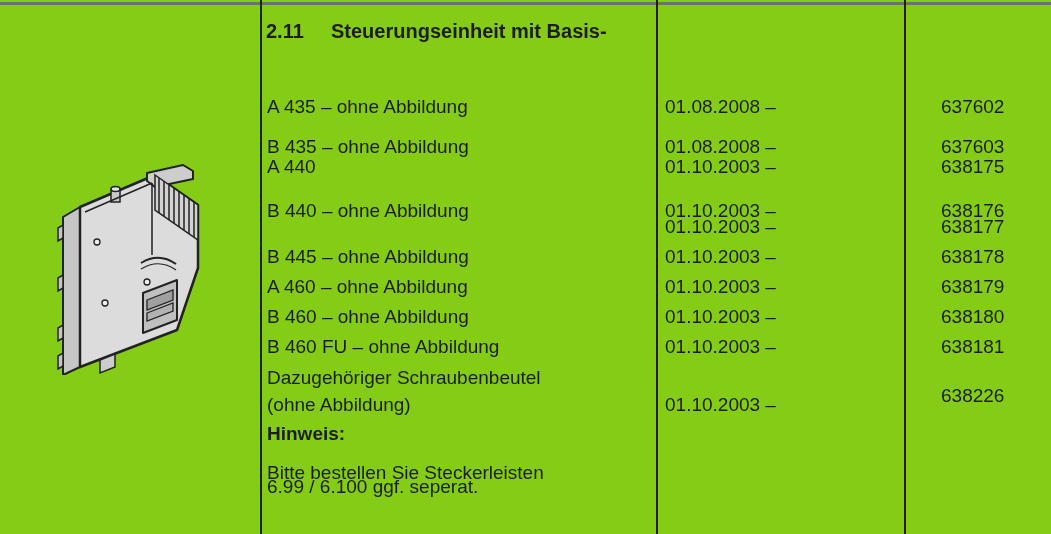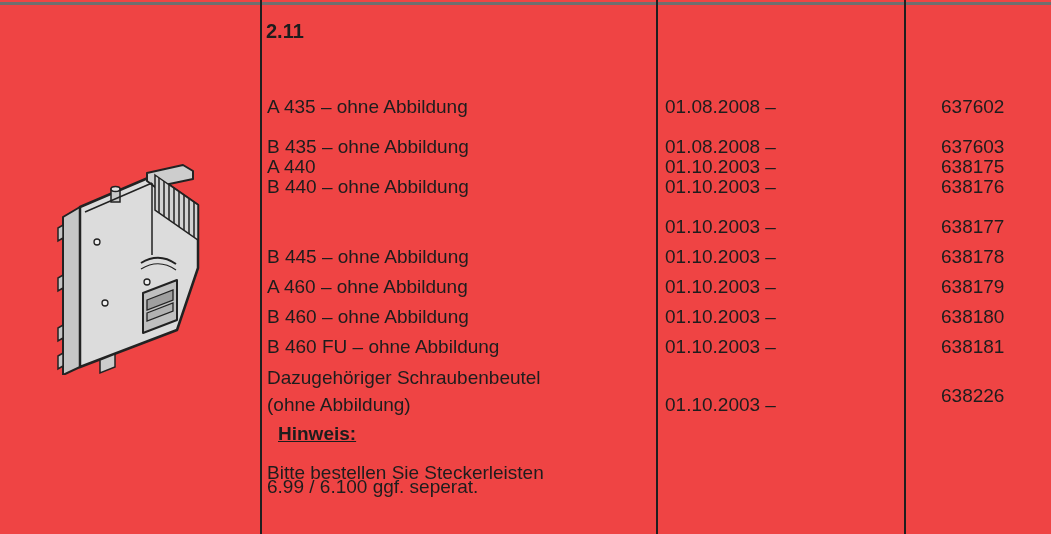--- a/index.html
+++ b/index.html
@@ -1,20 +1,20 @@
 <!DOCTYPE html>
 <html><head>
 <meta charset="utf-8">
 <style>
   html, body { margin: 0; padding: 0; background: #ffffff; }
   .page {
     position: relative;
     width: 1051px;
     height: 534px;
-    background: #ef4444;
+    background: #84cc16;
     font-family: "Liberation Sans", "DejaVu Sans", sans-serif;
     color: #1d1d1d;
     overflow: hidden;
   }
   .top-rule {
     position: absolute;
     left: 0; top: 2px;
     width: 1051px; height: 3px;
     background: #6f6f6f;
   }
@@ -49,21 +49,21 @@
   .c-date   { position: absolute; left: 665px; white-space: nowrap; }
   .c-num    { position: absolute; left: 941px; white-space: nowrap; }
 
   .row-multi { position: absolute; left: 0; width: 100%; font-size: 19px; line-height: 24px; }
   .ml-1 { position: absolute; left: 267px; top: 0; white-space: nowrap; }
   .ml-2 { position: absolute; left: 267px; top: 27px; white-space: nowrap; }
   .md-2 { position: absolute; left: 665px; top: 27px; white-space: nowrap; }
   .mn-2 { position: absolute; left: 941px; top: 18px; white-space: nowrap; }
 
   .note { position: absolute; left: 0; top: 421px; width: 100%; font-size: 19px; line-height: 26px; }
-  .note-heading { position: absolute; left: 278px; top: 0; font-weight: bold; white-space: nowrap; text-decoration: underline; }
+  .note-heading { position: absolute; left: 267px; top: 0; font-weight: bold; white-space: nowrap; }
   .note-line1 { position: absolute; left: 267px; top: 39px; white-space: nowrap; }
   .note-line2 { position: absolute; left: 267px; top: 53px; white-space: nowrap; }
 </style>
 </head>
 <body>
 
 <div class="page">
 
   <div class="top-rule"></div>
   <div class="vline v1"></div>
@@ -103,40 +103,40 @@
       <polygon points="92,140 118,130 118,140 92,150" fill="#9f9f9f" stroke="#222" stroke-width="1.3"></polygon>
       <polygon points="92,153 118,143 118,151 92,161" fill="#b2b2b2" stroke="#222" stroke-width="1.3"></polygon>
 
       <polygon points="45,200 60,194 60,207 45,213" fill="#cccccc" stroke="#222" stroke-width="1.5"></polygon>
     </svg>
   </div>
 
   <div class="section-head">
     <span class="sec-num">2.11</span>
     <span class="sec-title">
-      <br>
+      <span>Steuerungseinheit mit Basis-</span><br>
     </span>
   </div>
 
   <div class="row" style="top:95px">
     <span class="c-label">A 435 – ohne Abbildung</span>
     <span class="c-date">01.08.2008 –</span>
     <span class="c-num">637602</span>
   </div>
   <div class="row" style="top:135px">
     <span class="c-label">B 435 – ohne Abbildung</span>
     <span class="c-date">01.08.2008 –</span>
     <span class="c-num">637603</span>
   </div>
   <div class="row" style="top:155px">
     <span class="c-label">A 440</span>
     <span class="c-date">01.10.2003 –</span>
     <span class="c-num">638175</span>
   </div>
-  <div class="row" style="top:175px">
+  <div class="row" style="top:199px">
     <span class="c-label">B 440 – ohne Abbildung</span>
     <span class="c-date">01.10.2003 –</span>
     <span class="c-num">638176</span>
   </div>
   <div class="row" style="top:215px">
     <span class="c-date">01.10.2003 –</span>
     <span class="c-num">638177</span>
   </div>
   <div class="row" style="top:245px">
     <span class="c-label">B 445 – ohne Abbildung</span>

